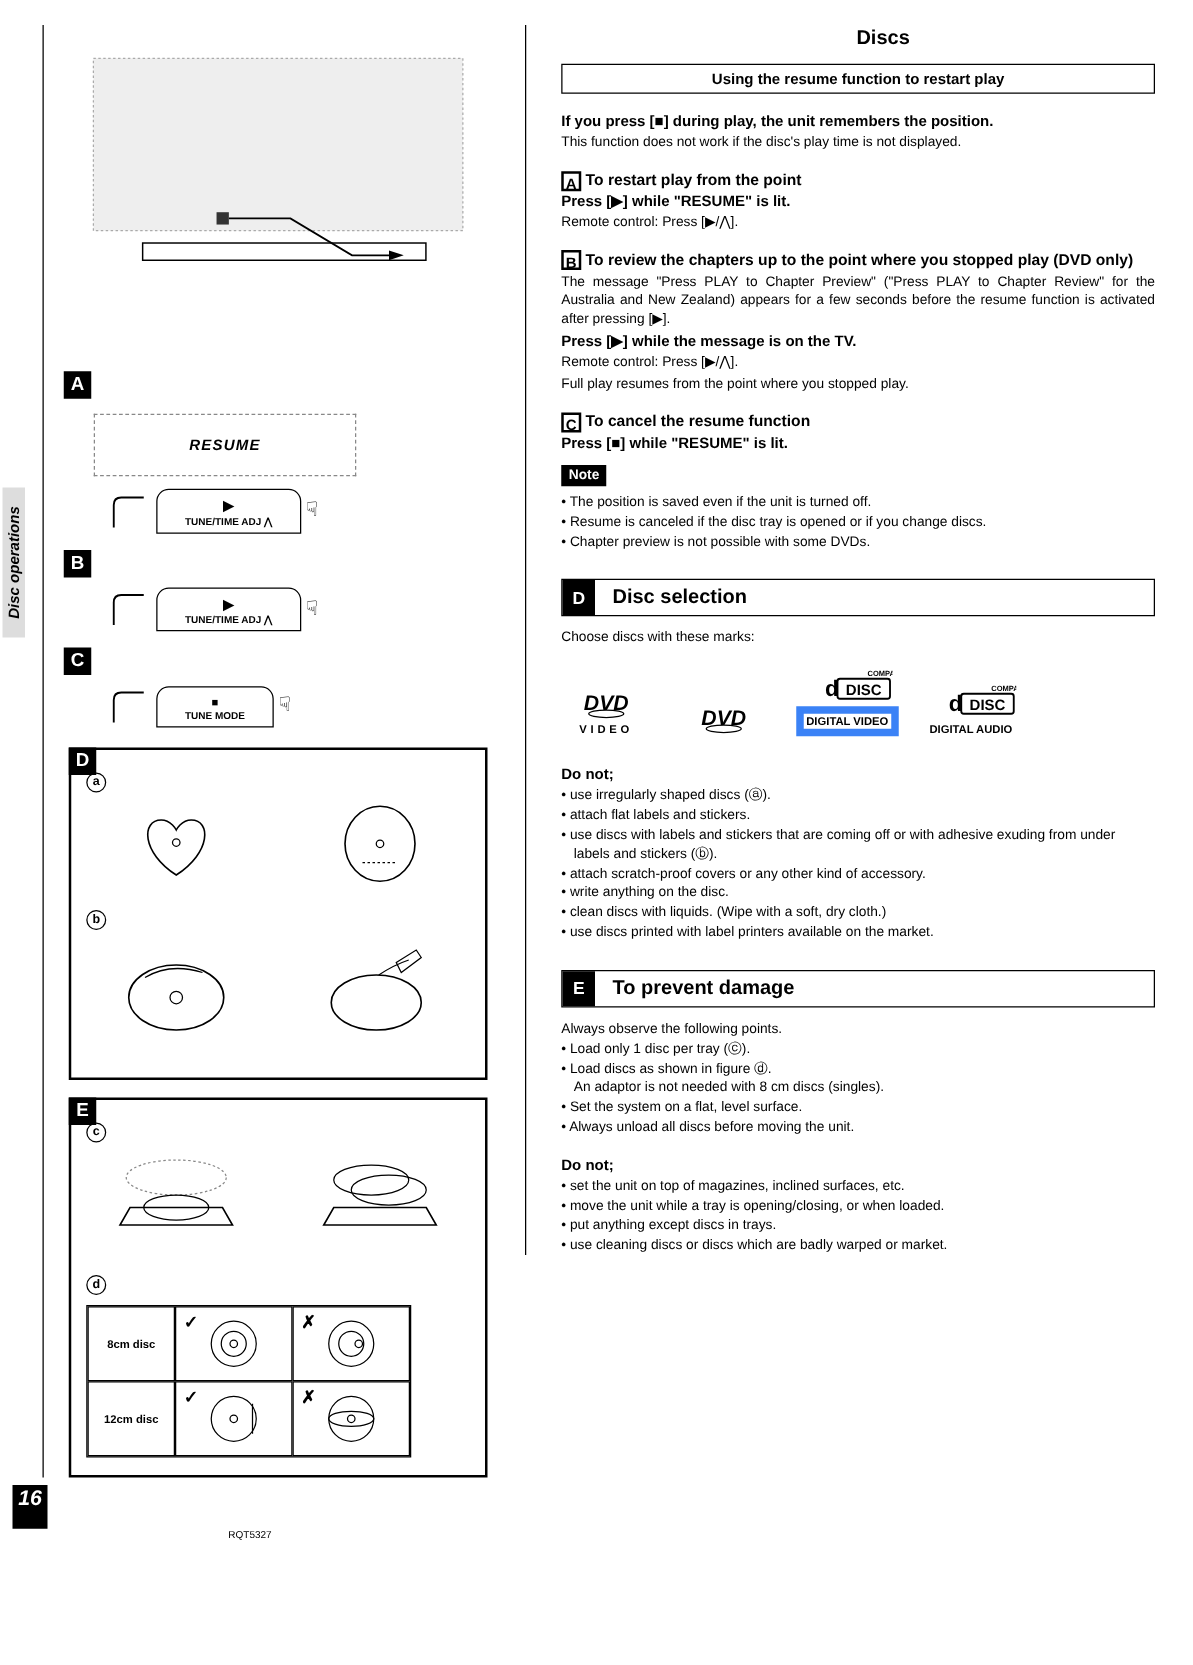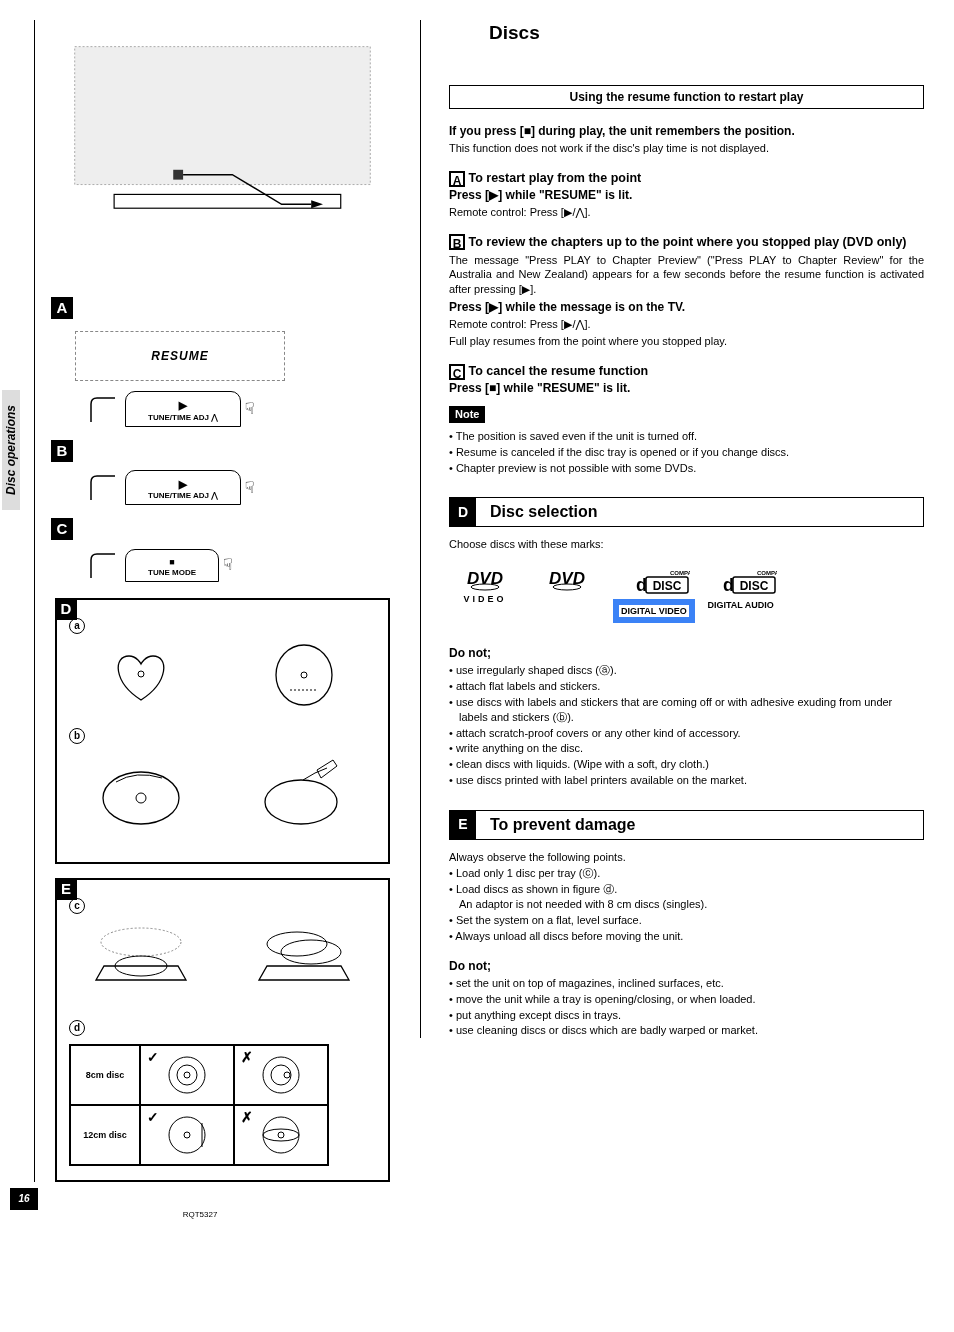--- a/index.html
+++ b/index.html
@@ -26,21 +26,21 @@
     writing-mode: vertical-rl;
     display: flex;
     align-items: center;
     justify-content: center;
     font-style: italic;
     font-weight: bold;
     font-size: 12px;
   }
   .vrule { border-left: 1.5px solid #000; padding-left: 20px; margin-left: 24px; }
   .right-col .vrule-r { border-left: 1.5px solid #000; padding-left: 28px; }
-  .title-main { font-weight: bold; font-size: 19px; margin-bottom: 39px; padding-left: 40px; }
+  .title-main { font-weight: bold; font-size: 16px; margin-bottom: 9px; padding-left: 40px; text-align: center; }
   .box-header {
     border: 1.5px solid #000;
     padding: 3px 8px;
     font-weight: bold;
     text-align: center;
     margin: 8px 0 14px 0;
     font-size: 12px;
   }
   .section-lbl {
     display: inline-block;
@@ -91,21 +91,21 @@
     display: flex;
     align-items: center;
     justify-content: center;
     font-size: 14px;
   }
   .subsection-bar .ttl {
     font-weight: bold;
     padding: 3px 14px;
     font-size: 16px;
   }
-  .logo-row { display: flex; gap: 10px; align-items: flex-start; margin: 15px 0 22px 0; }
+  .logo-row { display: flex; gap: 22px; align-items: flex-end; margin: 15px 0 22px 0; }
   .logo-box { text-align: center; font-size: 9px; font-weight: bold; }
   .dvd-logo svg, .cd-logo svg { display: block; margin: 0 auto 2px; }
   .dnt-head { font-weight: bold; font-size: 12px; margin-top: 14px; margin-bottom: 2px; }
   p.body { margin: 2px 0; text-align: justify; }
   
   .illus-top {
     height: 270px;
     position: relative;
     margin-bottom: 10px;
   }
@@ -192,24 +192,24 @@
     position: relative;
   }
   .check { position: absolute; top: 2px; left: 6px; font-size: 14px; font-weight: bold; }
   .xmark { position: absolute; top: 2px; left: 6px; font-size: 14px; font-weight: bold; }
   .page-num {
     background: #000;
     color: #fff;
     font-style: italic;
     font-weight: bold;
     width: 28px;
-    height: 22px;
+    height: 35px;
     line-height: 22px;
     text-align: center;
-    font-size: 10px;
+    font-size: 17px;
     margin-top: 6px;
   }
   .below-pn { font-size: 8px; text-align: center; }
 </style>
 </head>
 <body>
 
 <div class="page">
 
   <div class="left-col">

